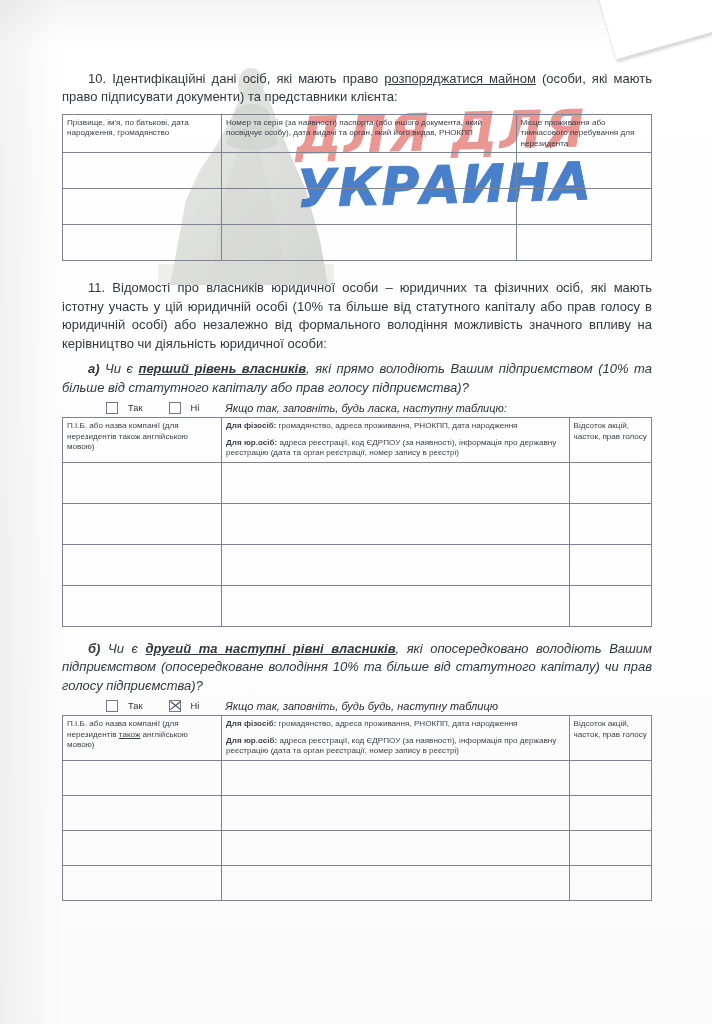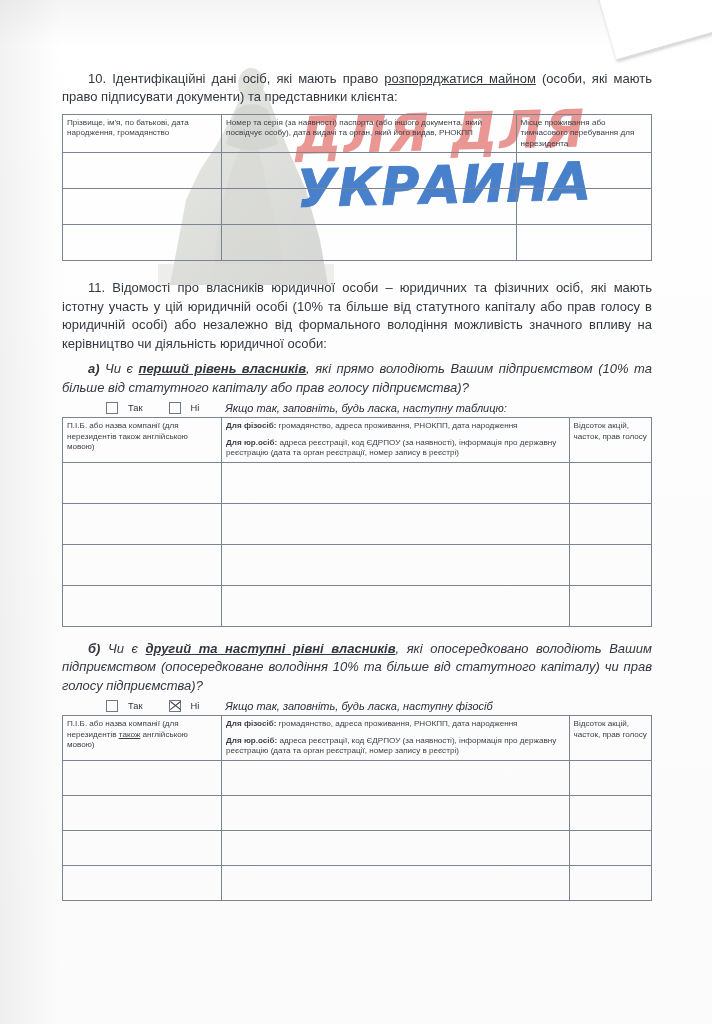--- a/index.html
+++ b/index.html
@@ -313,21 +313,21 @@
     <div class="para indent i">
       <span class="b">б)</span>
       <span>Чи є </span><span class="u b">другий та наступні рівні власників</span><span>, які опосередковано володіють Вашим підприємством (опосередковане володіння 10% та більше від статутного капіталу) чи прав голосу підприємства)?</span>
     </div>
 
     <div class="cbrow">
       <span class="cbox"></span>
       <span class="cb-label">Так</span>
       <span class="cbox checked"></span>
       <span class="cb-label">Ні</span>
-      <span class="cb-note">Якщо так, заповніть, будь ласка, наступну фізосіб</span>
+      <span class="cb-note">Якщо так, заповніть, будь будь, наступну таблицю</span>
     </div>
 
     <table class="grid">
       <colgroup>
           <col style="width:27%">
           <col style="width:59%">
           <col style="width:14%">
         </colgroup>
       <thead>
         <tr>

